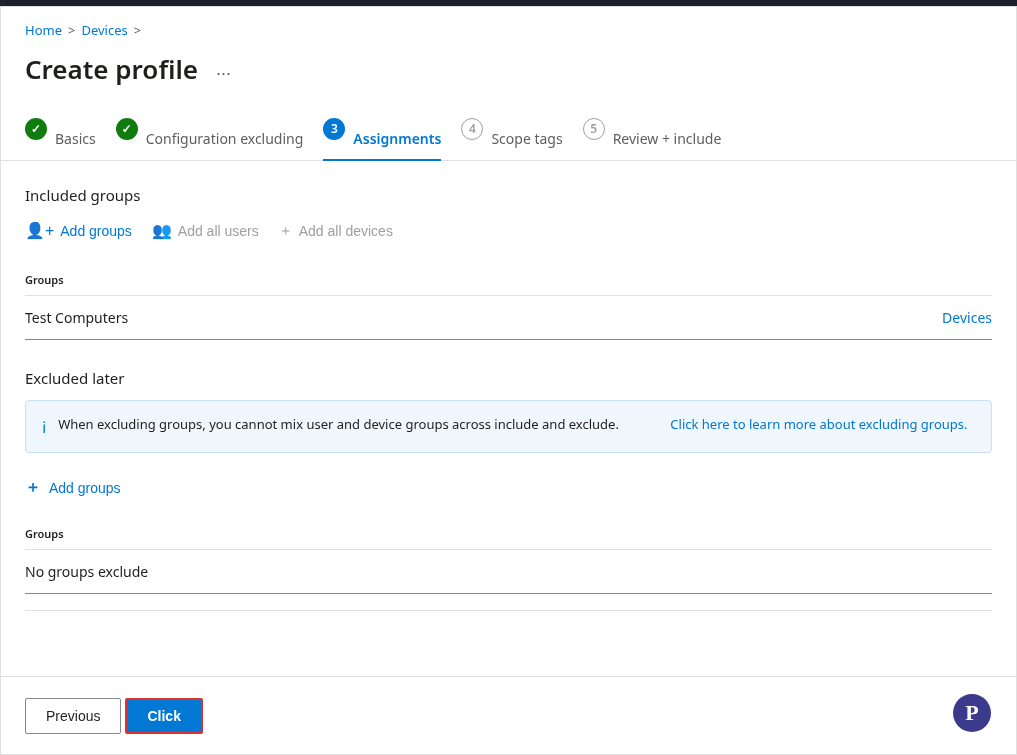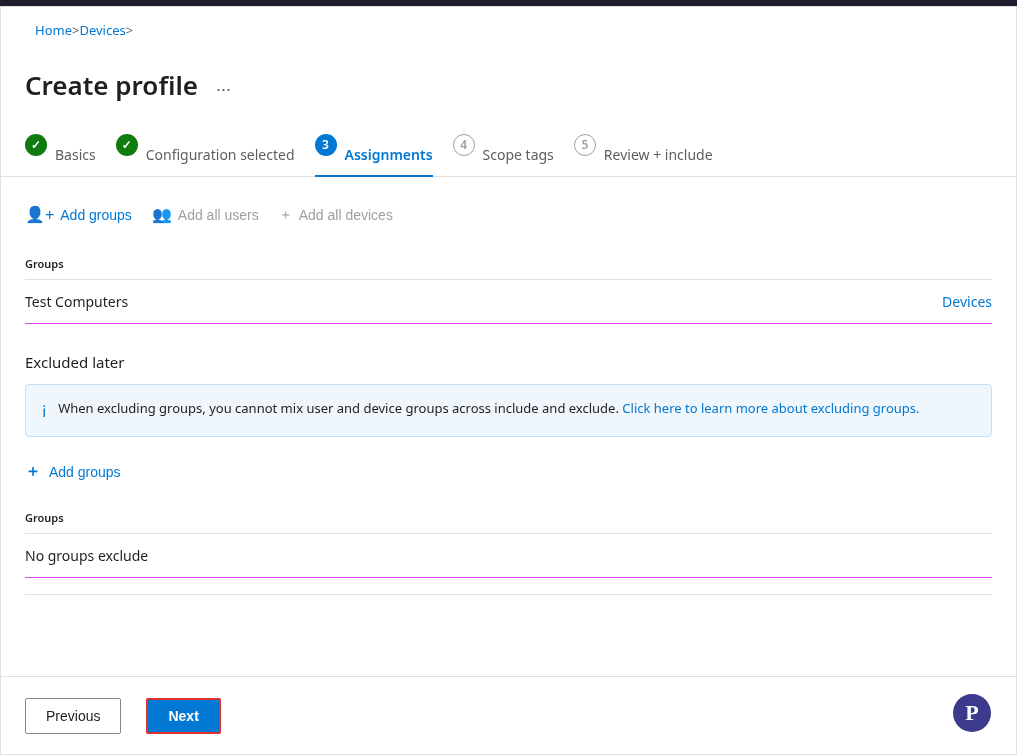--- a/index.html
+++ b/index.html
@@ -21,36 +21,35 @@
       display: flex;
       flex-direction: column;
       border: 1px solid #e0e0e0;
     }
     .breadcrumb {
       padding: 14px 24px 4px 24px;
       font-size: 13px;
       color: #0078d4;
       display: flex;
       align-items: flex-end;
-      margin-left: 10px;
+      gap: 6px;
     }
     .breadcrumb span {
       color: #605e5c;
     }
     .breadcrumb a {
       color: #0078d4;
       text-decoration: none;
       cursor: pointer;
     }
     .page-header {
       padding: 8px 24px 12px 24px;
       display: flex;
       align-items: center;
       gap: 10px;
-      margin-top: 16px;
     }
     .page-title {
       font-size: 26px;
       font-weight: 600;
       color: #201f1e;
     }
     .ellipsis-btn {
       background: none;
       border: none;
       font-size: 18px;
@@ -198,20 +197,21 @@
     }
     .info-text {
       font-size: 13px;
       color: #201f1e;
       line-height: 1.5;
     }
     .info-link {
       color: #0078d4;
       text-decoration: none;
       cursor: pointer;
+      margin-left: 48px;
     }
     .add-groups-btn {
       display: flex;
       align-items: center;
       gap: 8px;
       color: #0078d4;
       font-size: 14px;
       background: none;
       border: none;
       cursor: pointer;
@@ -226,21 +226,21 @@
     .footer {
       border-top: 1px solid #e0e0e0;
       padding: 16px 24px;
       display: flex;
       align-items: center;
       justify-content: space-between;
       background: #fff;
     }
     .footer-left {
       display: flex;
-      gap: 25px;
+      gap: 4px;
     }
     .btn-previous {
       background: #fff;
       border: 1px solid #8a8886;
       color: #201f1e;
       padding: 8px 20px;
       font-size: 14px;
       border-radius: 2px;
       cursor: pointer;
     }
@@ -289,38 +289,39 @@
     <div class="step">
       <div class="step-circle completed">
         <span class="checkmark">✓</span>
       </div>
       <span class="step-label">Basics</span>
     </div>
     <div class="step">
       <div class="step-circle completed">
         <span class="checkmark">✓</span>
       </div>
-      <span class="step-label">Configuration selected</span>
+      <span class="step-label">Configuration excluding</span>
     </div>
     <div class="step active">
       <div class="step-circle current">3</div>
       <span class="step-label">Assignments</span>
     </div>
     <div class="step">
       <div class="step-circle pending">4</div>
       <span class="step-label">Scope tags</span>
     </div>
     <div class="step">
       <div class="step-circle pending">5</div>
       <span class="step-label">Review + include</span>
     </div>
   </div>
 
   <div class="content-area">
 
+    <div class="section-title">Included groups</div>
 
     <div class="action-row">
       <button class="action-btn">
         <span style="font-size:16px;">👤+</span>
         <span>Add groups</span>
       </button>
       <button class="action-btn disabled">
         <span style="font-size:16px;">👥</span>
         <span>Add all users</span>
       </button>
@@ -376,21 +377,21 @@
         </tbody>
       </table>
     </div>
 
     <hr class="divider">
   </div>
 
   <div class="footer">
     <div class="footer-left">
       <button class="btn-previous">Previous</button>
-      <button class="btn-next">Next</button>
+      <button class="btn-next">Click</button>
     </div>
     <div>
       <svg class="footer-logo" viewBox="0 0 40 40" xmlns="http://www.w3.org/2000/svg">
         <circle cx="20" cy="20" r="19" fill="#3b3a8c"></circle>
         <text x="20" y="27" text-anchor="middle" font-size="22" font-weight="bold" fill="white" font-family="serif">P</text>
       </svg>
     </div>
   </div>
 
 </div>

